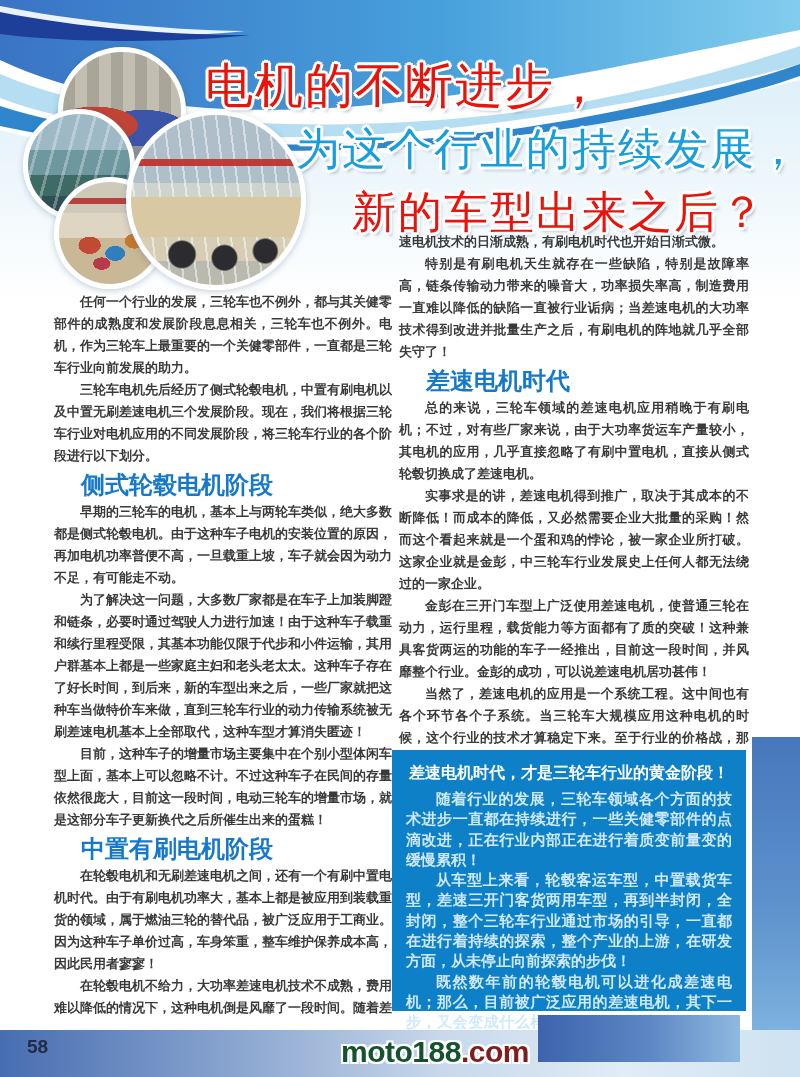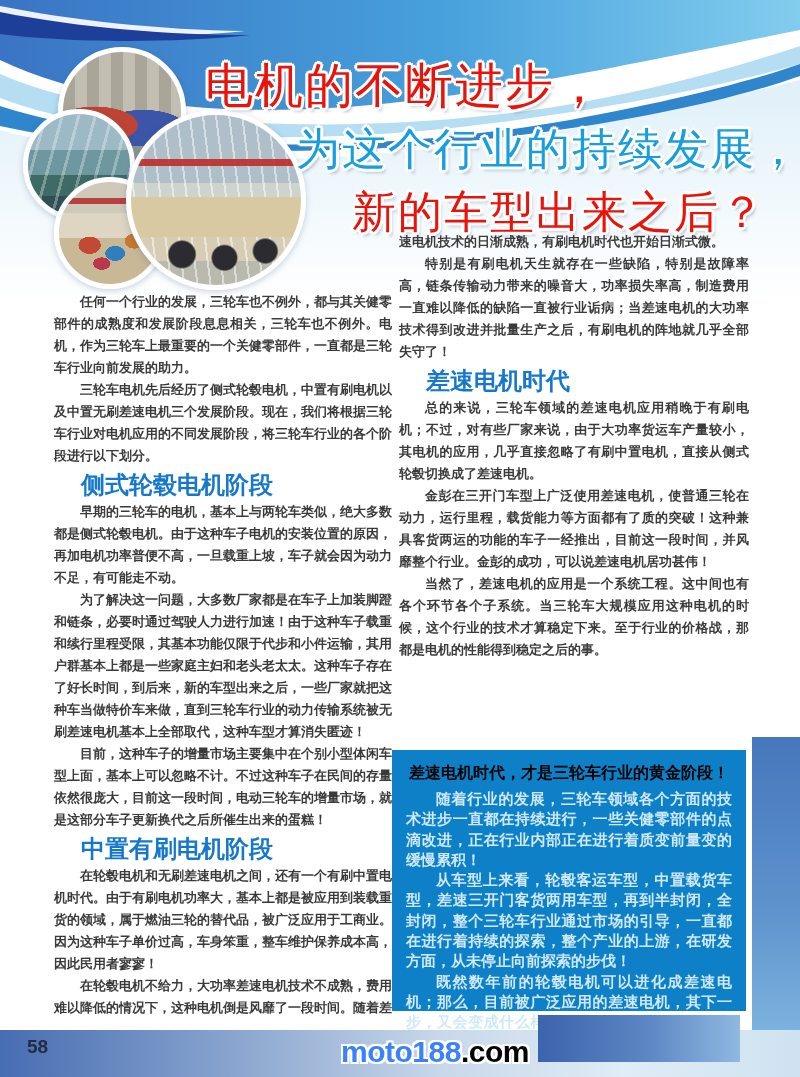--- a/index.html
+++ b/index.html
@@ -53,39 +53,39 @@
   #col-left{left:54px;top:291px;width:338px;}
   #col-right{left:399px;top:231px;width:350px;}
   .col p{margin:0;text-indent:2em;}
   .col p.cont{text-indent:0;}
   .col h3{margin:6px 0 4px;font-size:24px;line-height:24px;color:#1678cb;
           font-weight:800;text-indent:27px;}
 
   
   #box{left:392px;top:750px;width:354px;height:261px;background:#0e80c7;z-index:3;
        padding:10px 14px;box-sizing:border-box;}
-  #box .bt{color:#000000;font-size:16px;font-weight:800;text-align:center;
+  #box .bt{color:#ffffff;font-size:16px;font-weight:800;text-align:center;
            margin:2px 0 5px;line-height:22px;}
   #box p{margin:0;font-size:15px;line-height:20.3px;color:#cfe9fa;text-indent:2em;
          text-align:justify;font-weight:600;}
 
   
   #right-bar{left:752px;top:737px;width:48px;height:320px;z-index:2;
              background:linear-gradient(180deg,#4677bc 0%,#5f93cd 55%,#83b9e3 100%);}
   #footer-band{left:0;top:1030px;width:800px;height:47px;z-index:4;
       background:linear-gradient(90deg,#476db2 0%,#8ba6cf 30%,#c8d8ea 55%,#e0ecf6 78%,#cfe2f1 100%);}
   #footer-rect{left:538px;top:1015px;width:202px;height:47px;z-index:5;
       background:linear-gradient(90deg,#3c63ad 0%,#5d87c4 55%,#8fb9e0 100%);}
   #page-num{left:27px;top:1036px;z-index:6;font-size:19px;font-weight:600;color:#222c44;}
   #watermark{left:328px;top:1035px;z-index:6;font-size:30px;font-weight:800;
       white-space:nowrap;letter-spacing:-0.5px;
       text-shadow:-2px 0 0 #fff,2px 0 0 #fff,0 -2px 0 #fff,0 2px 0 #fff,
                   -2px -2px 0 #fff,2px -2px 0 #fff,-2px 2px 0 #fff,2px 2px 0 #fff;}
-  #watermark .wm-main{color:#3b82f6;padding-left:13px;}
-  #watermark .wm-suffix{color:#000000;text-align:center;}
+  #watermark .wm-main{color:#14532d;padding-left:13px;}
+  #watermark .wm-suffix{color:#7f1d1d;text-align:center;}
 </style>
 </head>
 <body>
 
 <div>
 
   <svg id="header-art" class="abs" viewBox="0 0 800 300" width="800" height="300">
     <defs>
       <linearGradient id="gBand" x1="0" y1="0" x2="1" y2="0">
         <stop offset="0" stop-color="#3a74c4"></stop>
@@ -124,20 +124,21 @@
     <h3>中置有刷电机阶段</h3>
     <p>在轮毂电机和无刷差速电机之间，还有一个有刷中置电机时代。由于有刷电机功率大，基本上都是被应用到装载重货的领域，属于燃油三轮的替代品，被广泛应用于工商业。因为这种车子单价过高，车身笨重，整车维护保养成本高，因此民用者寥寥！</p>
     <p>在轮毂电机不给力，大功率差速电机技术不成熟，费用难以降低的情况下，这种电机倒是风靡了一段时间。随着差</p>
   </div>
 
   <div id="col-right" class="col">
     <p class="cont">速电机技术的日渐成熟，有刷电机时代也开始日渐式微。</p>
     <p>特别是有刷电机天生就存在一些缺陷，特别是故障率高，链条传输动力带来的噪音大，功率损失率高，制造费用一直难以降低的缺陷一直被行业诟病；当差速电机的大功率技术得到改进并批量生产之后，有刷电机的阵地就几乎全部失守了！</p>
     <h3>差速电机时代</h3>
     <p>总的来说，三轮车领域的差速电机应用稍晚于有刷电机；不过，对有些厂家来说，由于大功率货运车产量较小，其电机的应用，几乎直接忽略了有刷中置电机，直接从侧式轮毂切换成了差速电机。</p>
+    <p>实事求是的讲，差速电机得到推广，取决于其成本的不断降低！而成本的降低，又必然需要企业大批量的采购！然而这个看起来就是一个蛋和鸡的悖论，被一家企业所打破。这家企业就是金彭，中三轮车行业发展史上任何人都无法绕过的一家企业。</p>
     <p>金彭在三开门车型上广泛使用差速电机，使普通三轮在动力，运行里程，载货能力等方面都有了质的突破！这种兼具客货两运的功能的车子一经推出，目前这一段时间，并风靡整个行业。金彭的成功，可以说差速电机居功甚伟！</p>
     <p>当然了，差速电机的应用是一个系统工程。这中间也有各个环节各个子系统。当三轮车大规模应用这种电机的时候，这个行业的技术才算稳定下来。至于行业的价格战，那都是电机的性能得到稳定之后的事。</p>
   </div>
 
   <div id="box" class="abs">
     <div class="bt">差速电机时代，才是三轮车行业的黄金阶段！</div>
     <p>随着行业的发展，三轮车领域各个方面的技术进步一直都在持续进行，一些关健零部件的点滴改进，正在行业内部正在进行着质变前量变的缓慢累积！</p>
     <p>从车型上来看，轮毂客运车型，中置载货车型，差速三开门客货两用车型，再到半封闭，全封闭，整个三轮车行业通过市场的引导，一直都在进行着持续的探索，整个产业的上游，在研发方面，从未停止向前探索的步伐！</p>
     <p>既然数年前的轮毂电机可以进化成差速电机；那么，目前被广泛应用的差速电机，其下一步，又会变成什么样子呢？而目前看似已经稳定了的行业格局，一旦某项技术有了新的突破之后，又会有什么样的改变呢？</p>
   </div>

